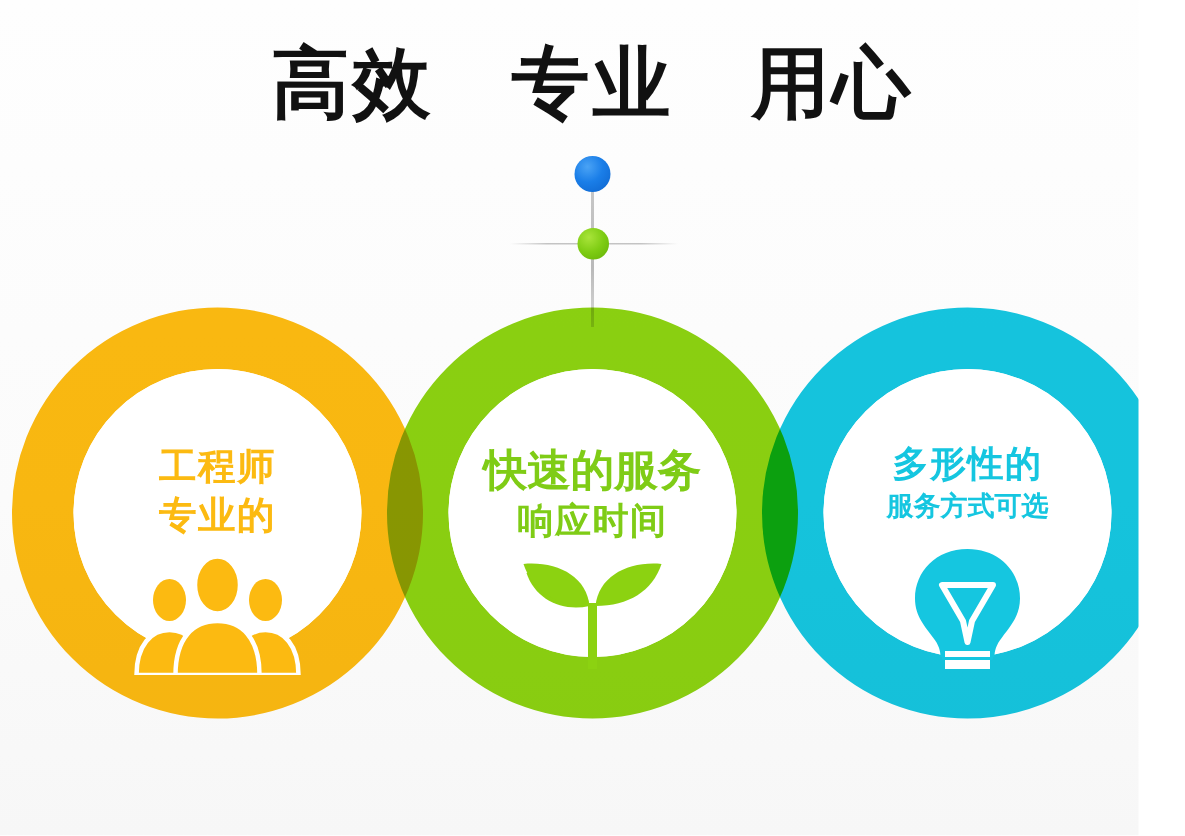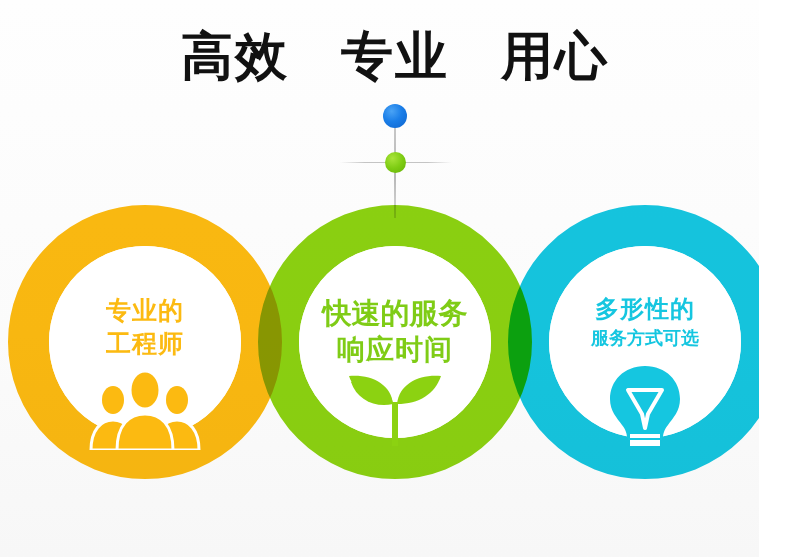--- a/index.html
+++ b/index.html
@@ -138,21 +138,21 @@
     line-height: 1.32;
     white-space: nowrap;
     letter-spacing: 1px;
     font-family: "DejaVu Sans", "Liberation Sans", sans-serif;
   }
   #card-1 .card-lines { padding-top: 50px; }
   #card-2 .card-lines { padding-top: 50px; }
   #card-3 .card-lines { padding-top: 50px; }
 
   #card-1 .card-line { color: #FCBA11; font-size: 25px; }
-  #card-2 .card-line { color: #7FCC16; font-size: 28px; }
+  #card-2 .card-line { color: #7FCC16; font-size: 24px; }
   #card-3 .card-line { color: #15C6E0; font-size: 24px; }
   #card-3 .card-line.l2 { font-size: 18px; letter-spacing: 0px; }
   #card-2 .card-line.l1 { font-size: 29px; letter-spacing: 0px; }
 
   .card-icon {
     position: absolute;
     left: 0;
     width: 196px;
     bottom: -6px;
     height: 86px;
@@ -181,22 +181,22 @@
   <div class="ring" id="ring-orange"></div>
   <div class="ring" id="ring-green"></div>
   <div class="ring" id="ring-cyan"></div>
 
   <div class="disc" id="disc-1"></div>
   <div class="disc" id="disc-2"></div>
   <div class="disc" id="disc-3"></div>
 
   <div class="card" id="card-1">
     <div class="card-lines">
+      <span class="card-line l2">工程师</span>
       <span class="card-line l1">专业的</span>
-      <span class="card-line l2">工程师</span>
     </div>
     <div class="card-icon">
       <svg width="120" height="80" viewBox="0 0 120 80" aria-hidden="true">
 
         <ellipse cx="28" cy="30" rx="11" ry="14" fill="#FCBA11"></ellipse>
         <path d="M6 80 C6 60 16 50 28 50 C40 50 50 60 50 80 Z" fill="#FCBA11"></path>
 
         <ellipse cx="92" cy="30" rx="11" ry="14" fill="#FCBA11"></ellipse>
         <path d="M70 80 C70 60 80 50 92 50 C104 50 114 60 114 80 Z" fill="#FCBA11"></path>
 

